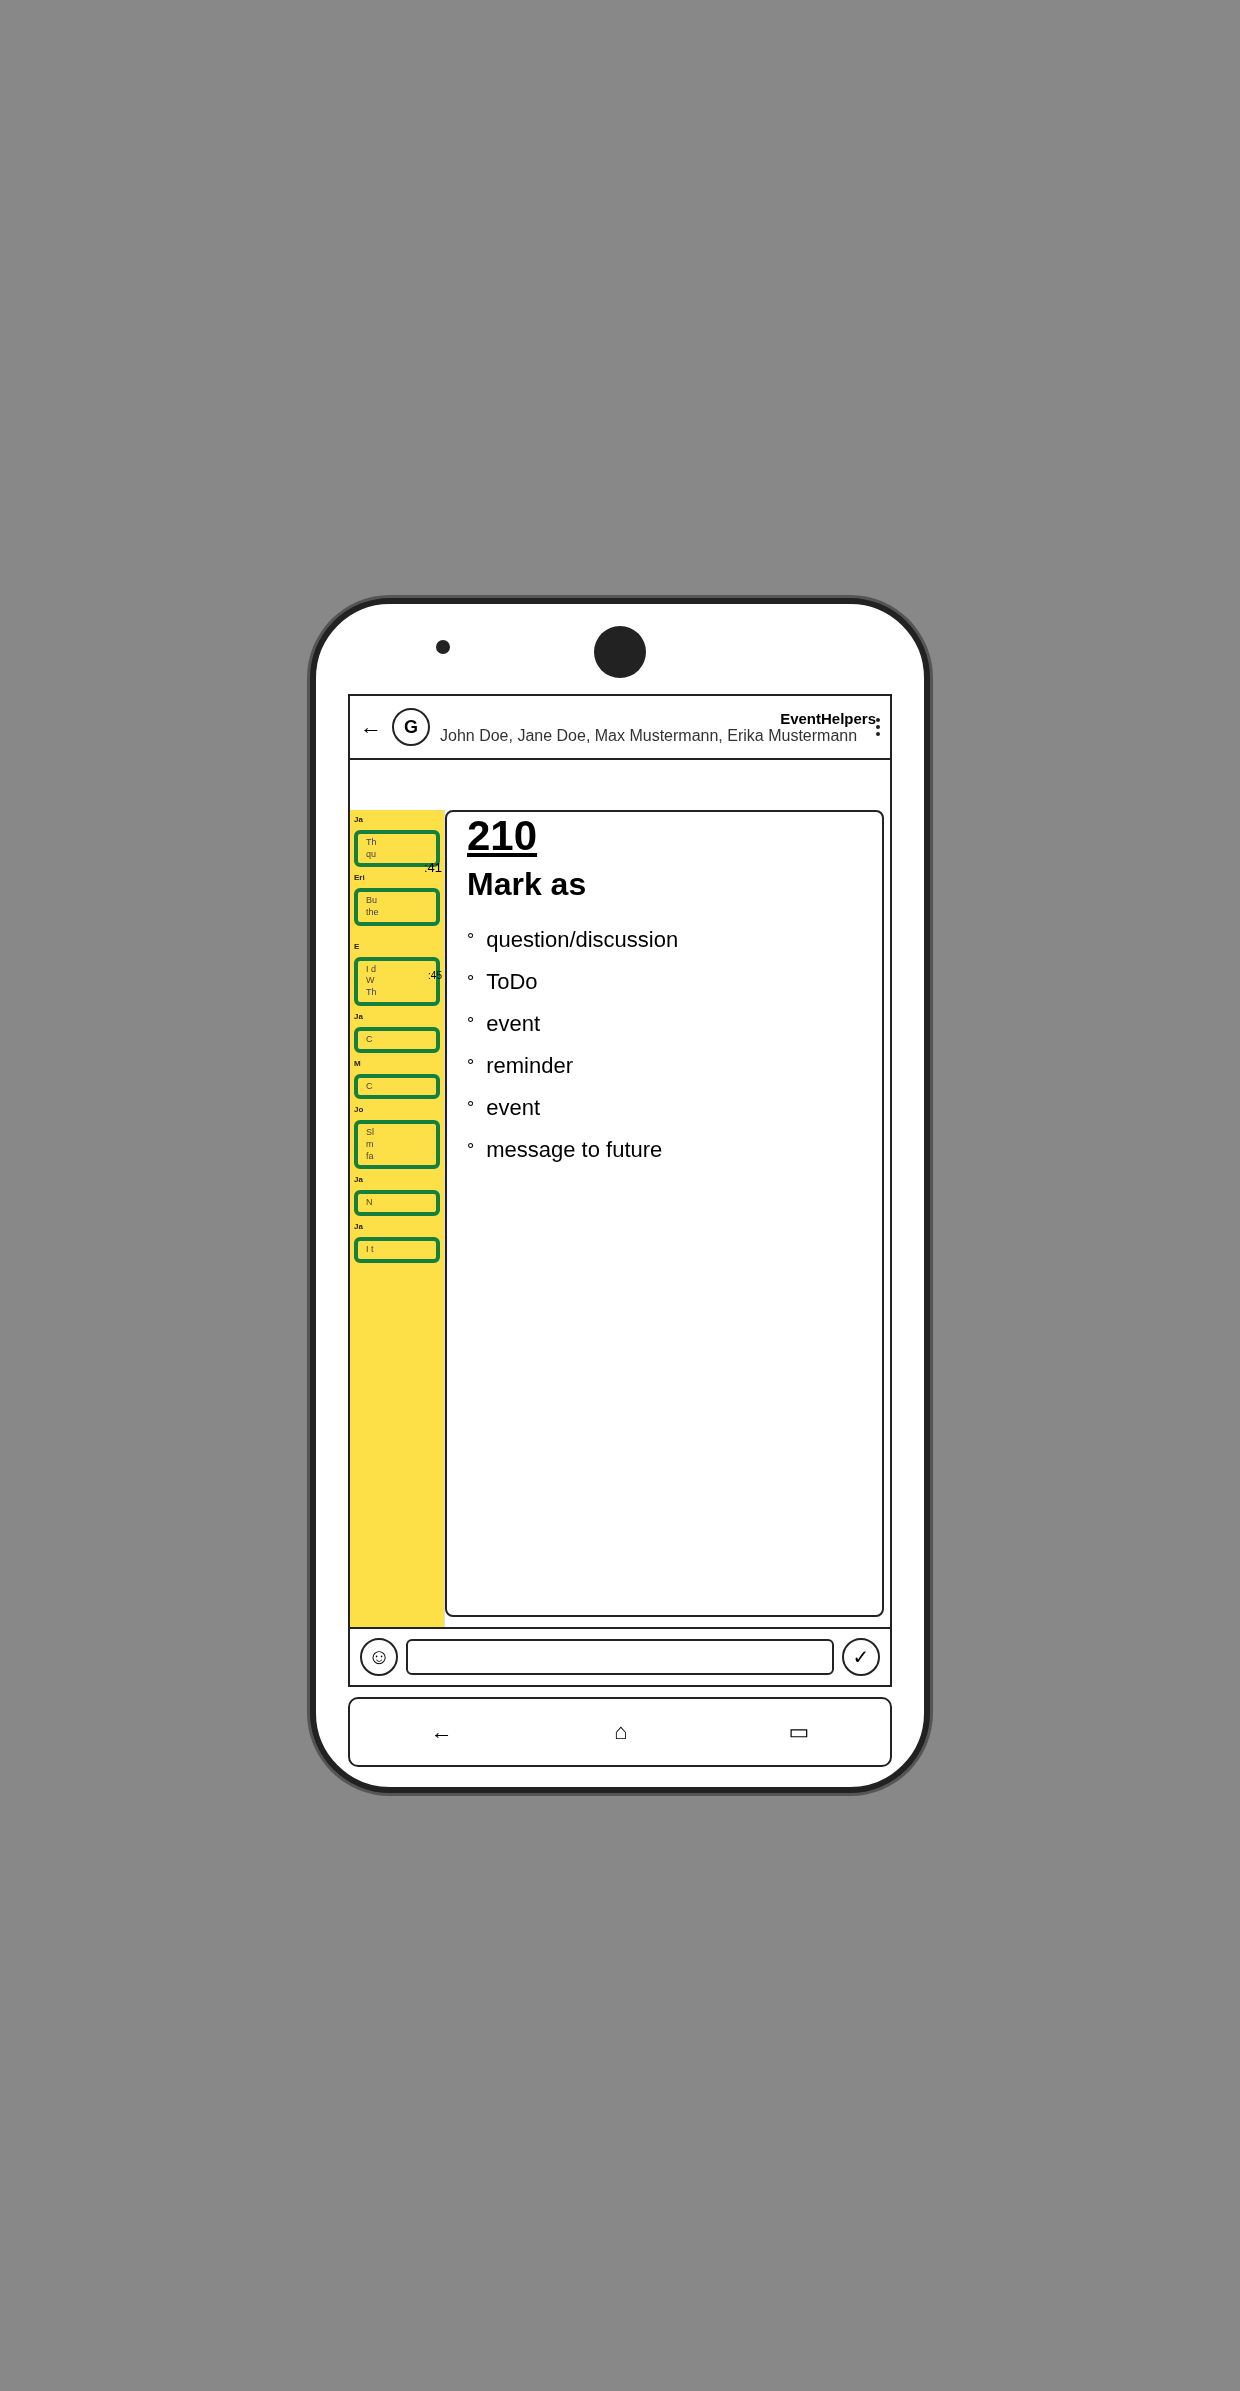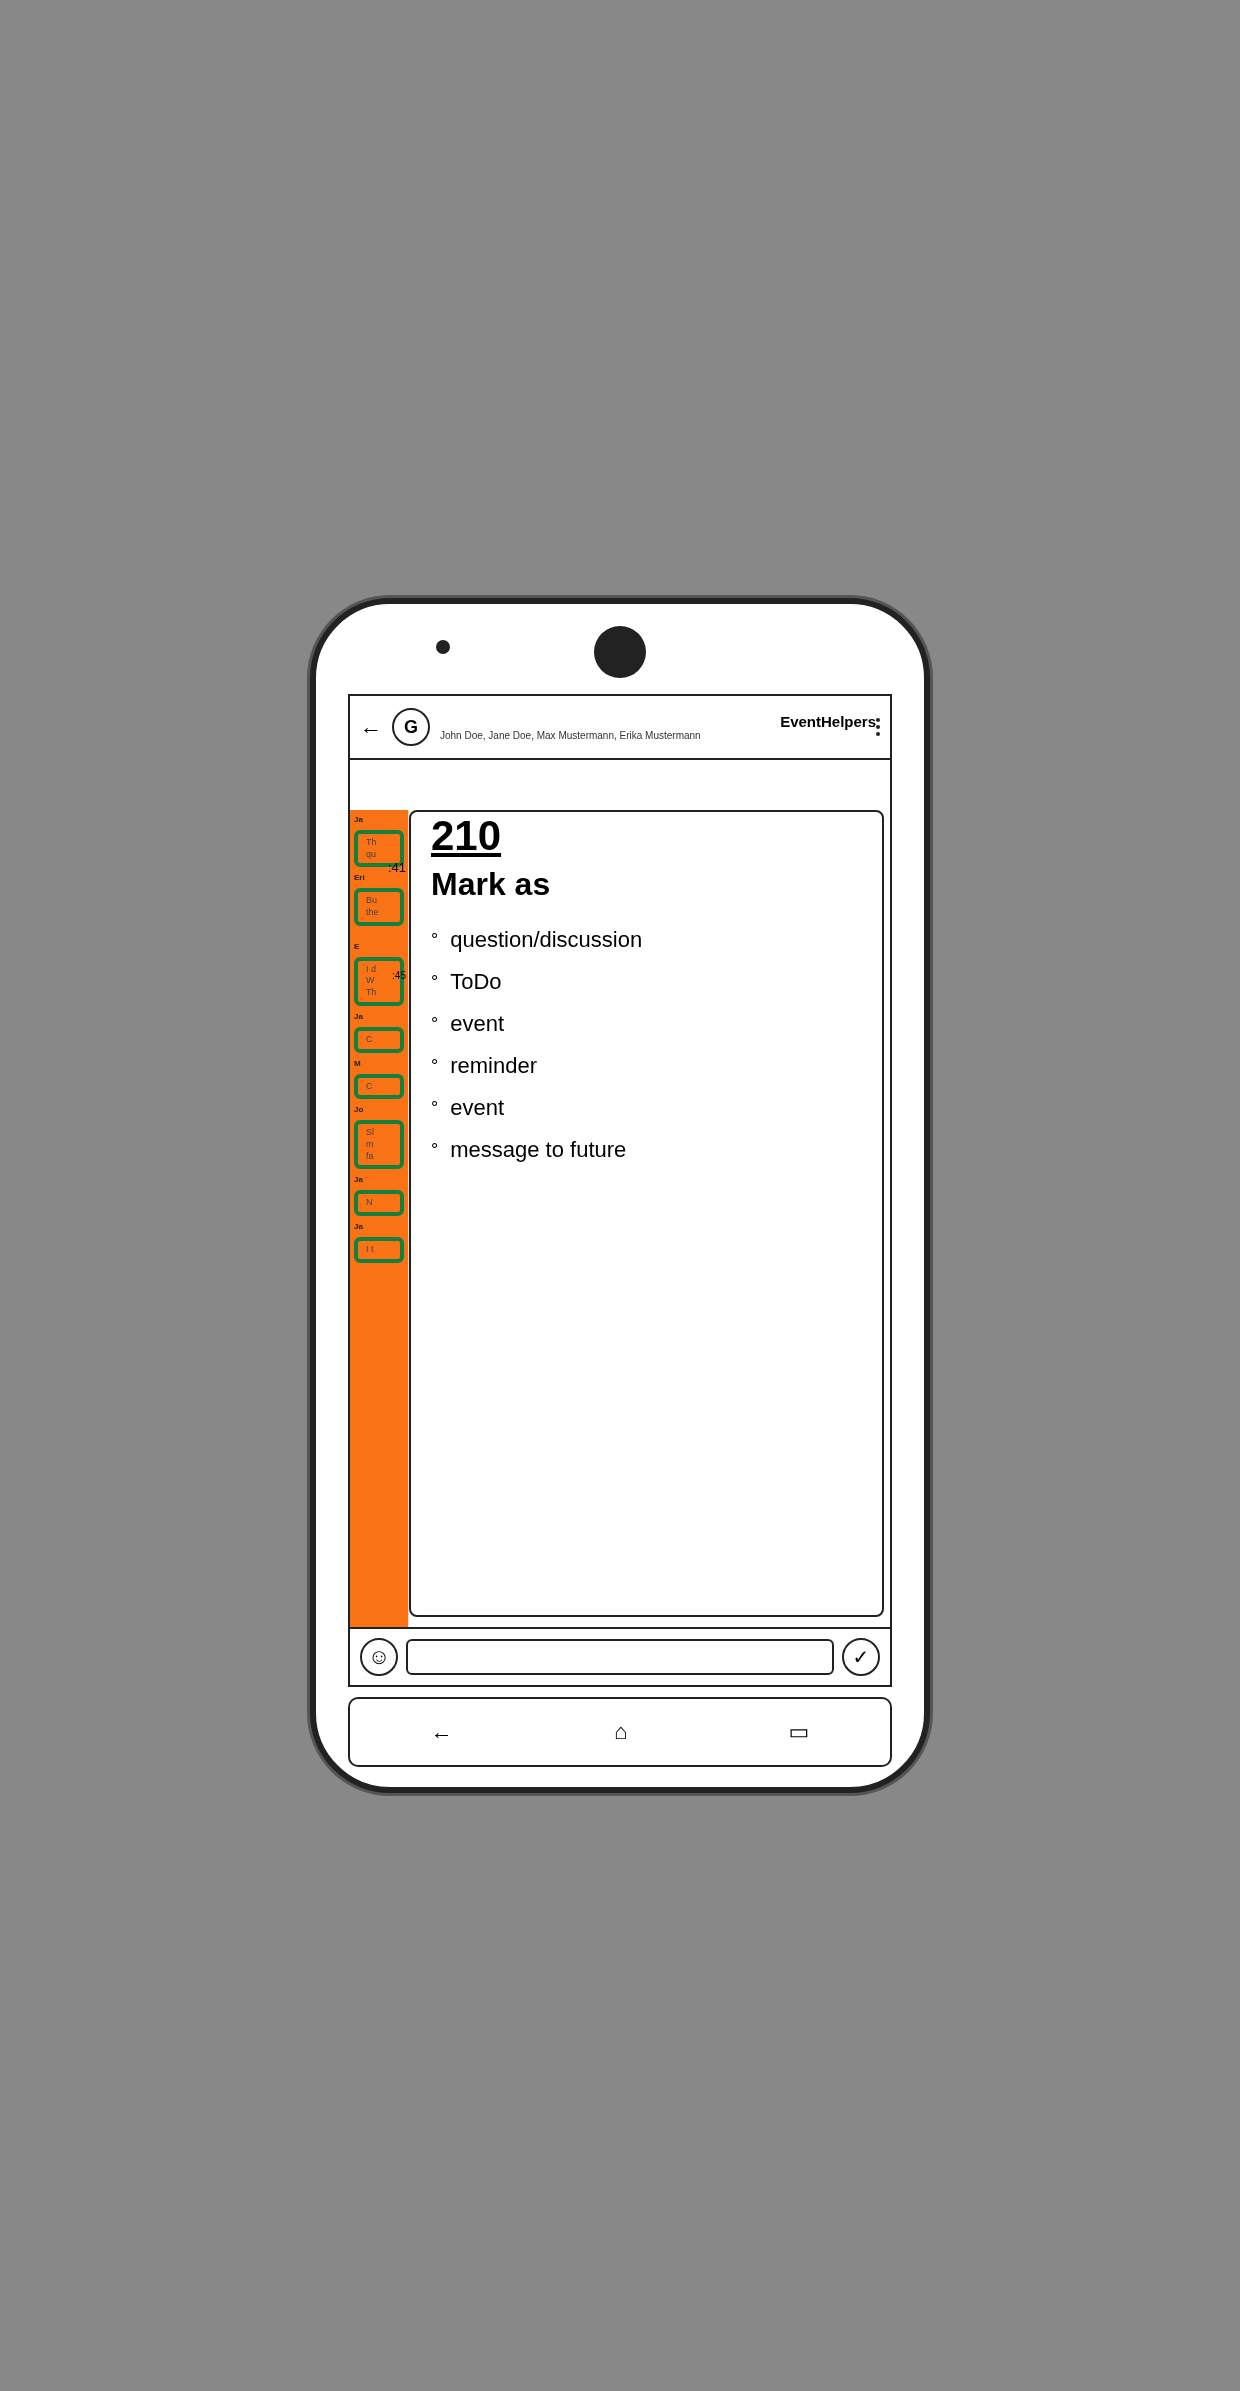--- a/index.html
+++ b/index.html
@@ -94,21 +94,21 @@
       flex: 1;
     }
 
     .header-title {
       font-weight: bold;
       font-size: 15px;
       text-align: right;
     }
 
     .header-subtitle {
-      font-size: 10px;
+      font-size: 16px;
       color: #333;
     }
 
     .header-menu {
       font-size: 22px;
       letter-spacing: 1px;
       display: flex;
       flex-direction: column;
       gap: 3px;
       cursor: pointer;
@@ -159,22 +159,22 @@
       top: 50px;
       left: 0;
       right: 0;
       bottom: 0;
       z-index: 20;
       display: flex;
     }
 
     
     .chat-background-left {
-      width: 59px;
-      background: #f97316;
+      width: 95px;
+      background: #fde047;
       border-right: 1px solid #ddd;
       overflow: hidden;
       position: relative;
       display: flex;
       flex-direction: column;
       gap: 6px;
       padding: 5px 4px;
     }
 
     .mini-msg {

